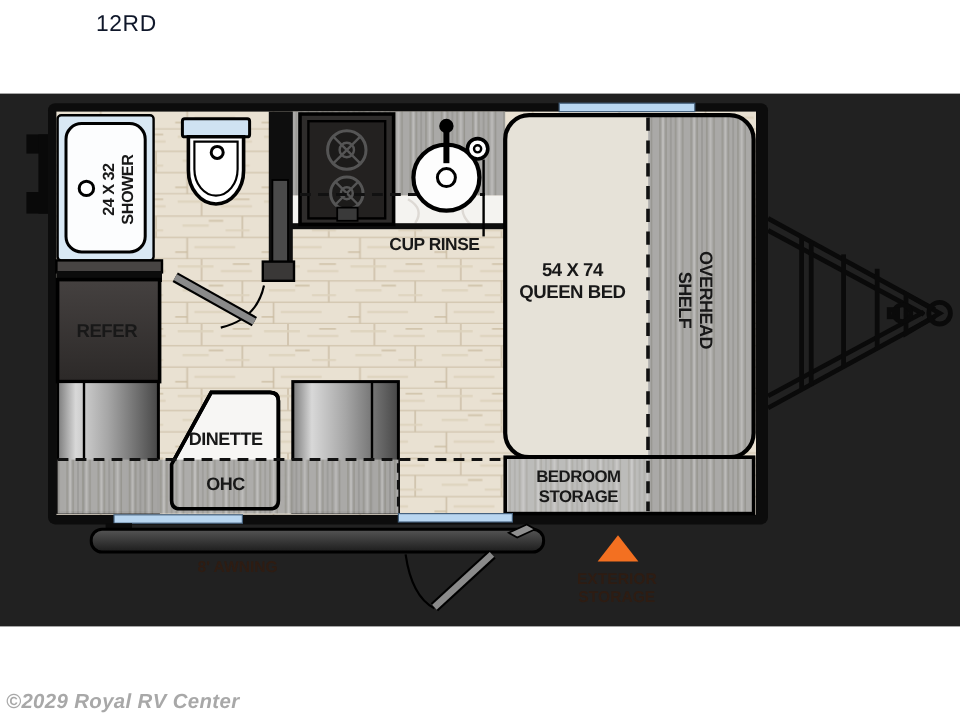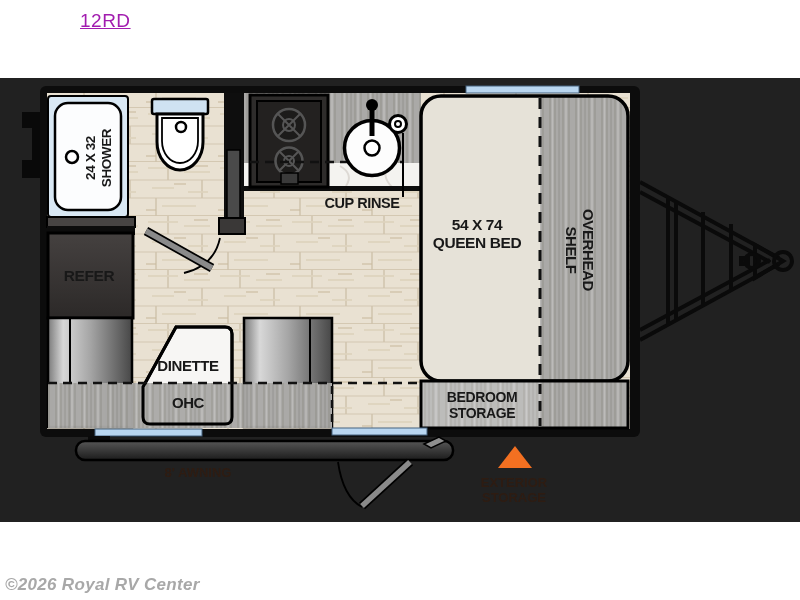--- a/index.html
+++ b/index.html
@@ -7,21 +7,21 @@
     --accent_orange:#f37021;
     --window_blue:#b9d6f0;
     --shower_blue:#d9e8f4;
     --bed_beige:#e6e2d8;
     --wall_black:#0c0c0c;
     --hidden_label_red:#2e1c12;
     --watermark_gray:#a8a8a8;
   }
   html,body{margin:0;padding:0;background:#ffffff;width:800px;height:600px;overflow:hidden;}
   .stage{position:relative;width:800px;height:600px;font-family:"Liberation Sans",sans-serif;}
-  .plan-title{position:absolute;left:80px;top:10px;font-size:19px;letter-spacing:.5px;color:#a21caf;font-weight:500;text-decoration:underline;}
+  .plan-title{position:absolute;left:80px;top:10px;font-size:19px;letter-spacing:.5px;color:#0f172a;font-weight:500;}
   .watermark{position:absolute;left:5px;top:575px;font-size:17px;font-weight:bold;font-style:italic;color:var(--watermark_gray);letter-spacing:.3px;}
   svg{position:absolute;left:0;top:0;}
   text{font-family:"Liberation Sans",sans-serif;font-weight:bold;fill:#181818;letter-spacing:-.4px;}
   .faint{letter-spacing:0;}
 </style>
 </head>
 <body>
 
 <div class="stage">
 
@@ -212,14 +212,14 @@
       <path d="M410,462 L362,506" stroke="#8a8a8a" stroke-width="5.5"></path>
     </g>
 
     <g>
       <polygon points="515,446 498,468 532,468" style="fill:var(--accent_orange)"></polygon>
       <text x="514" y="487" font-size="13" text-anchor="middle" class="faint" style="fill:var(--hidden_label_red)">EXTERIOR</text>
       <text x="514" y="502" font-size="13" text-anchor="middle" class="faint" style="fill:var(--hidden_label_red)">STORAGE</text>
     </g>
   </svg>
 
-  <div class="watermark">©2026 Royal RV Center</div>
+  <div class="watermark">©2029 Royal RV Center</div>
 </div>
 
 </body></html>

